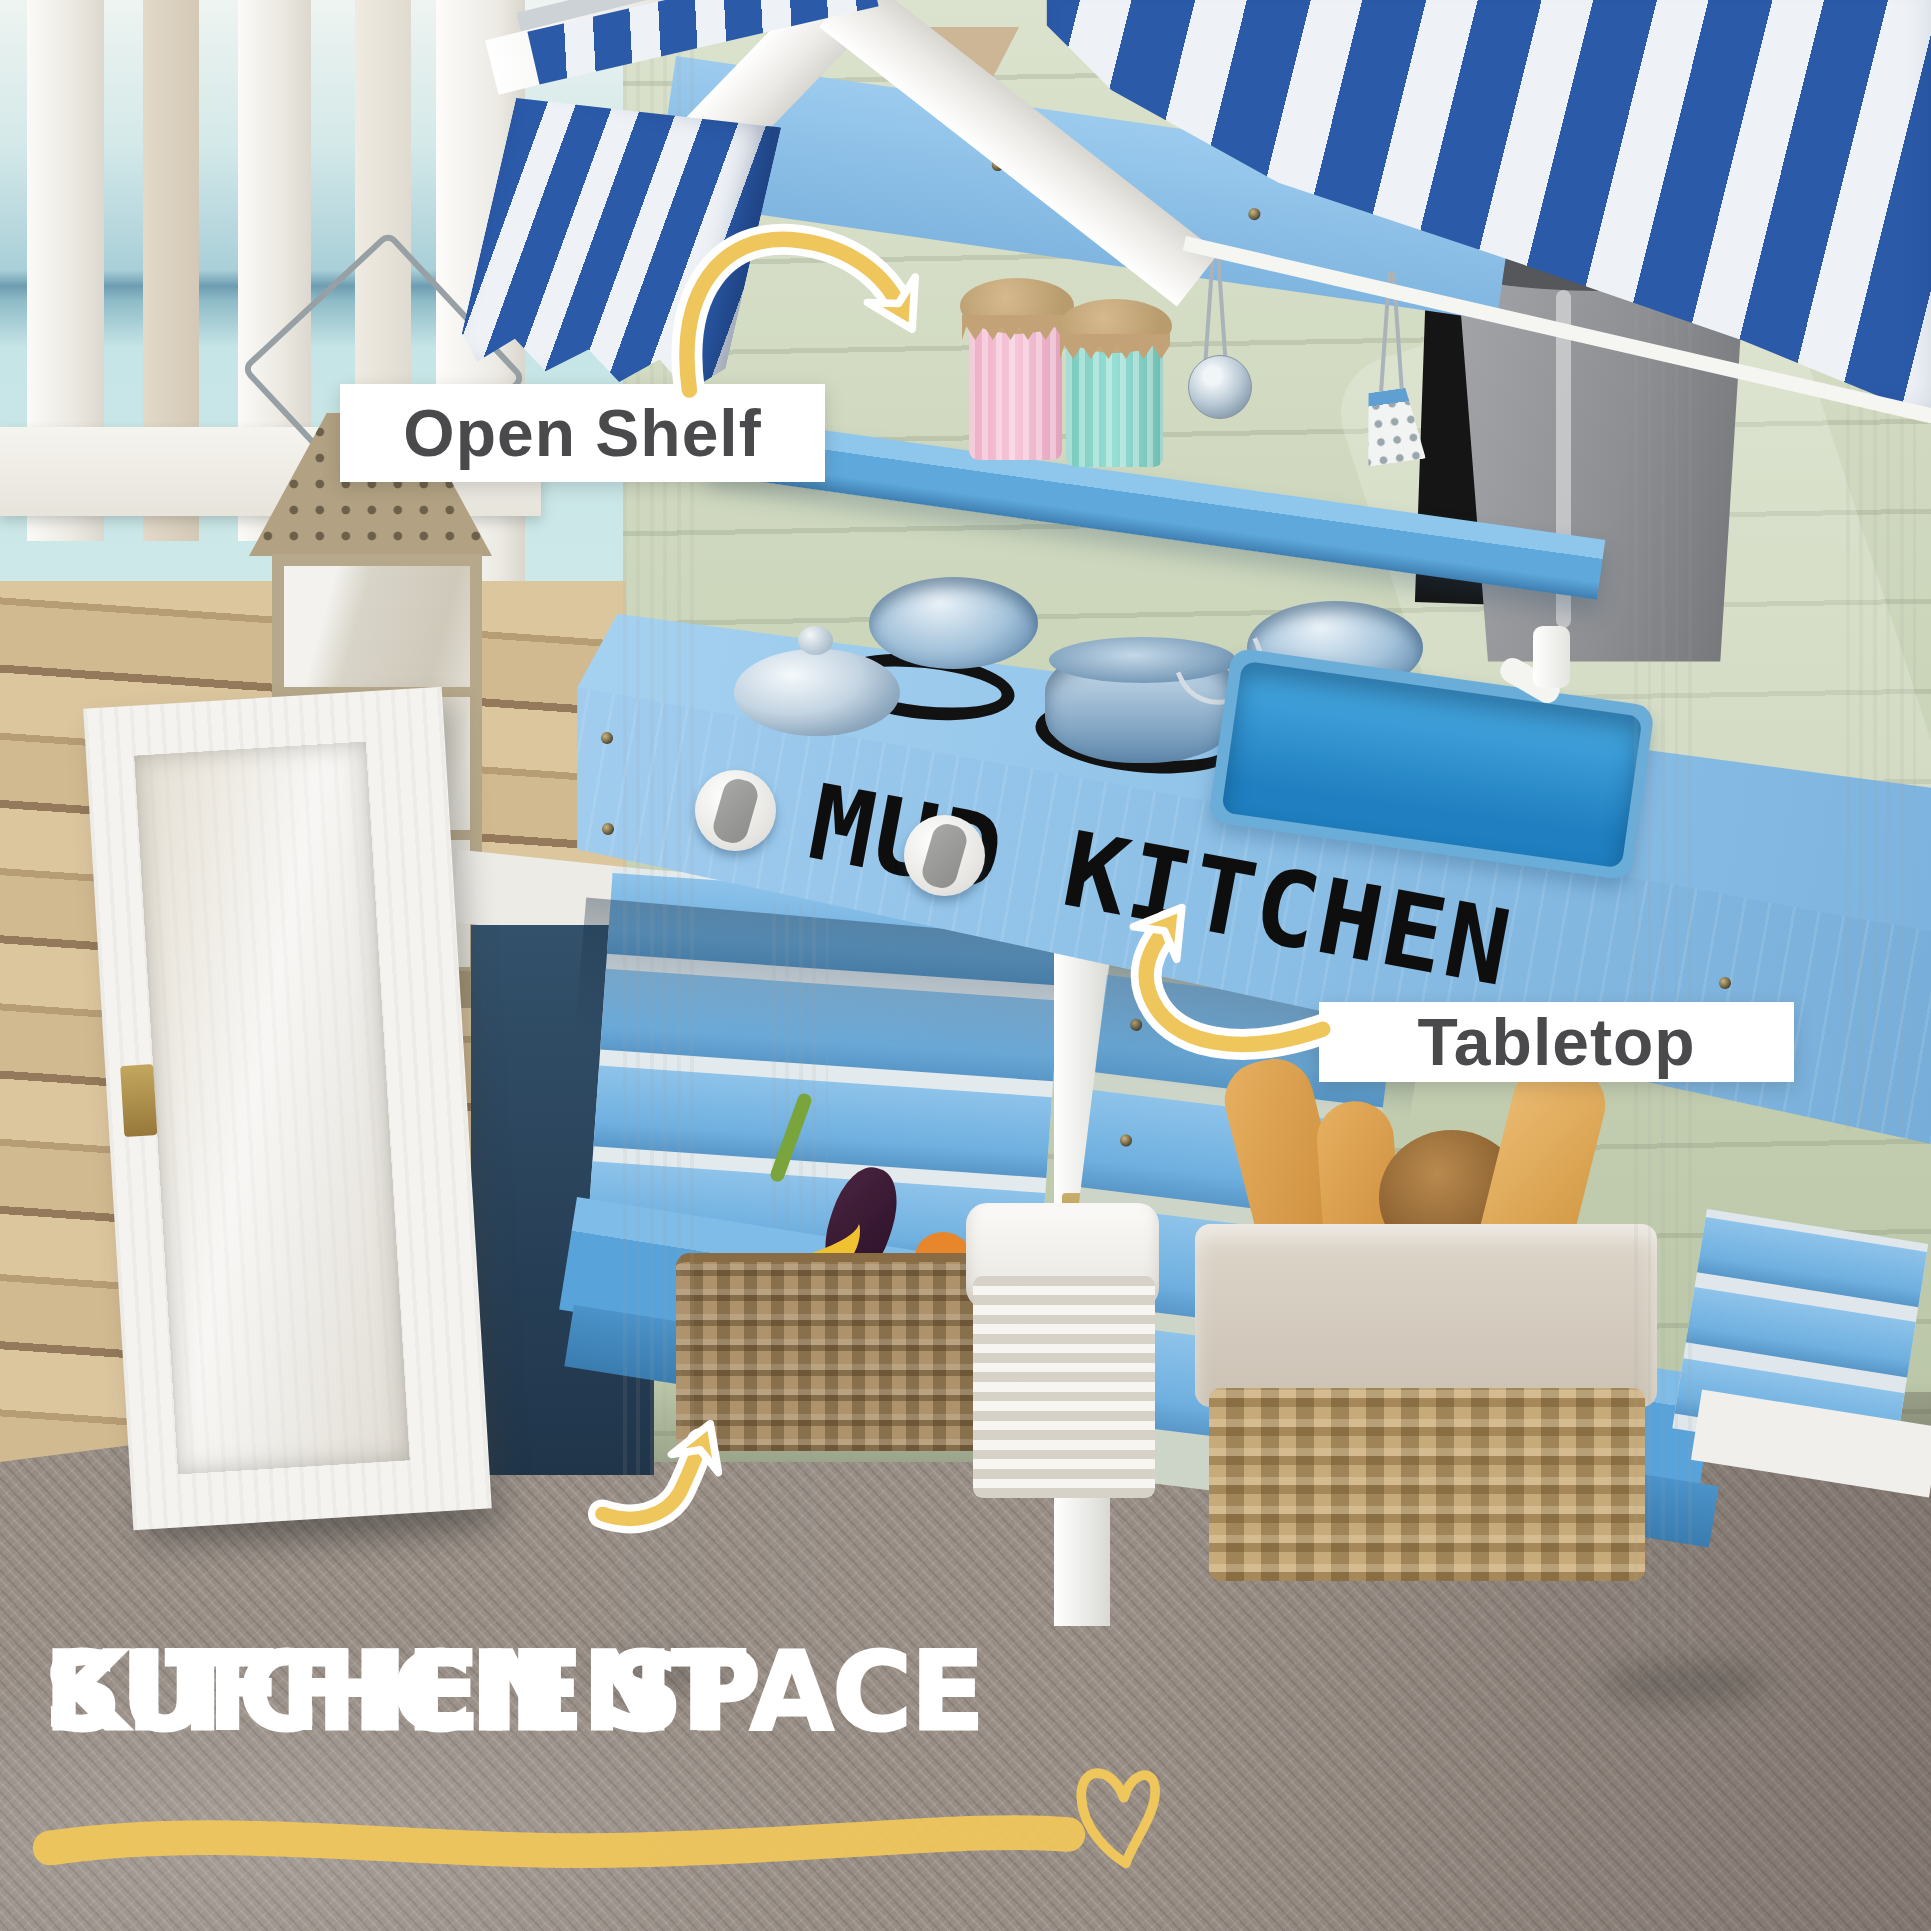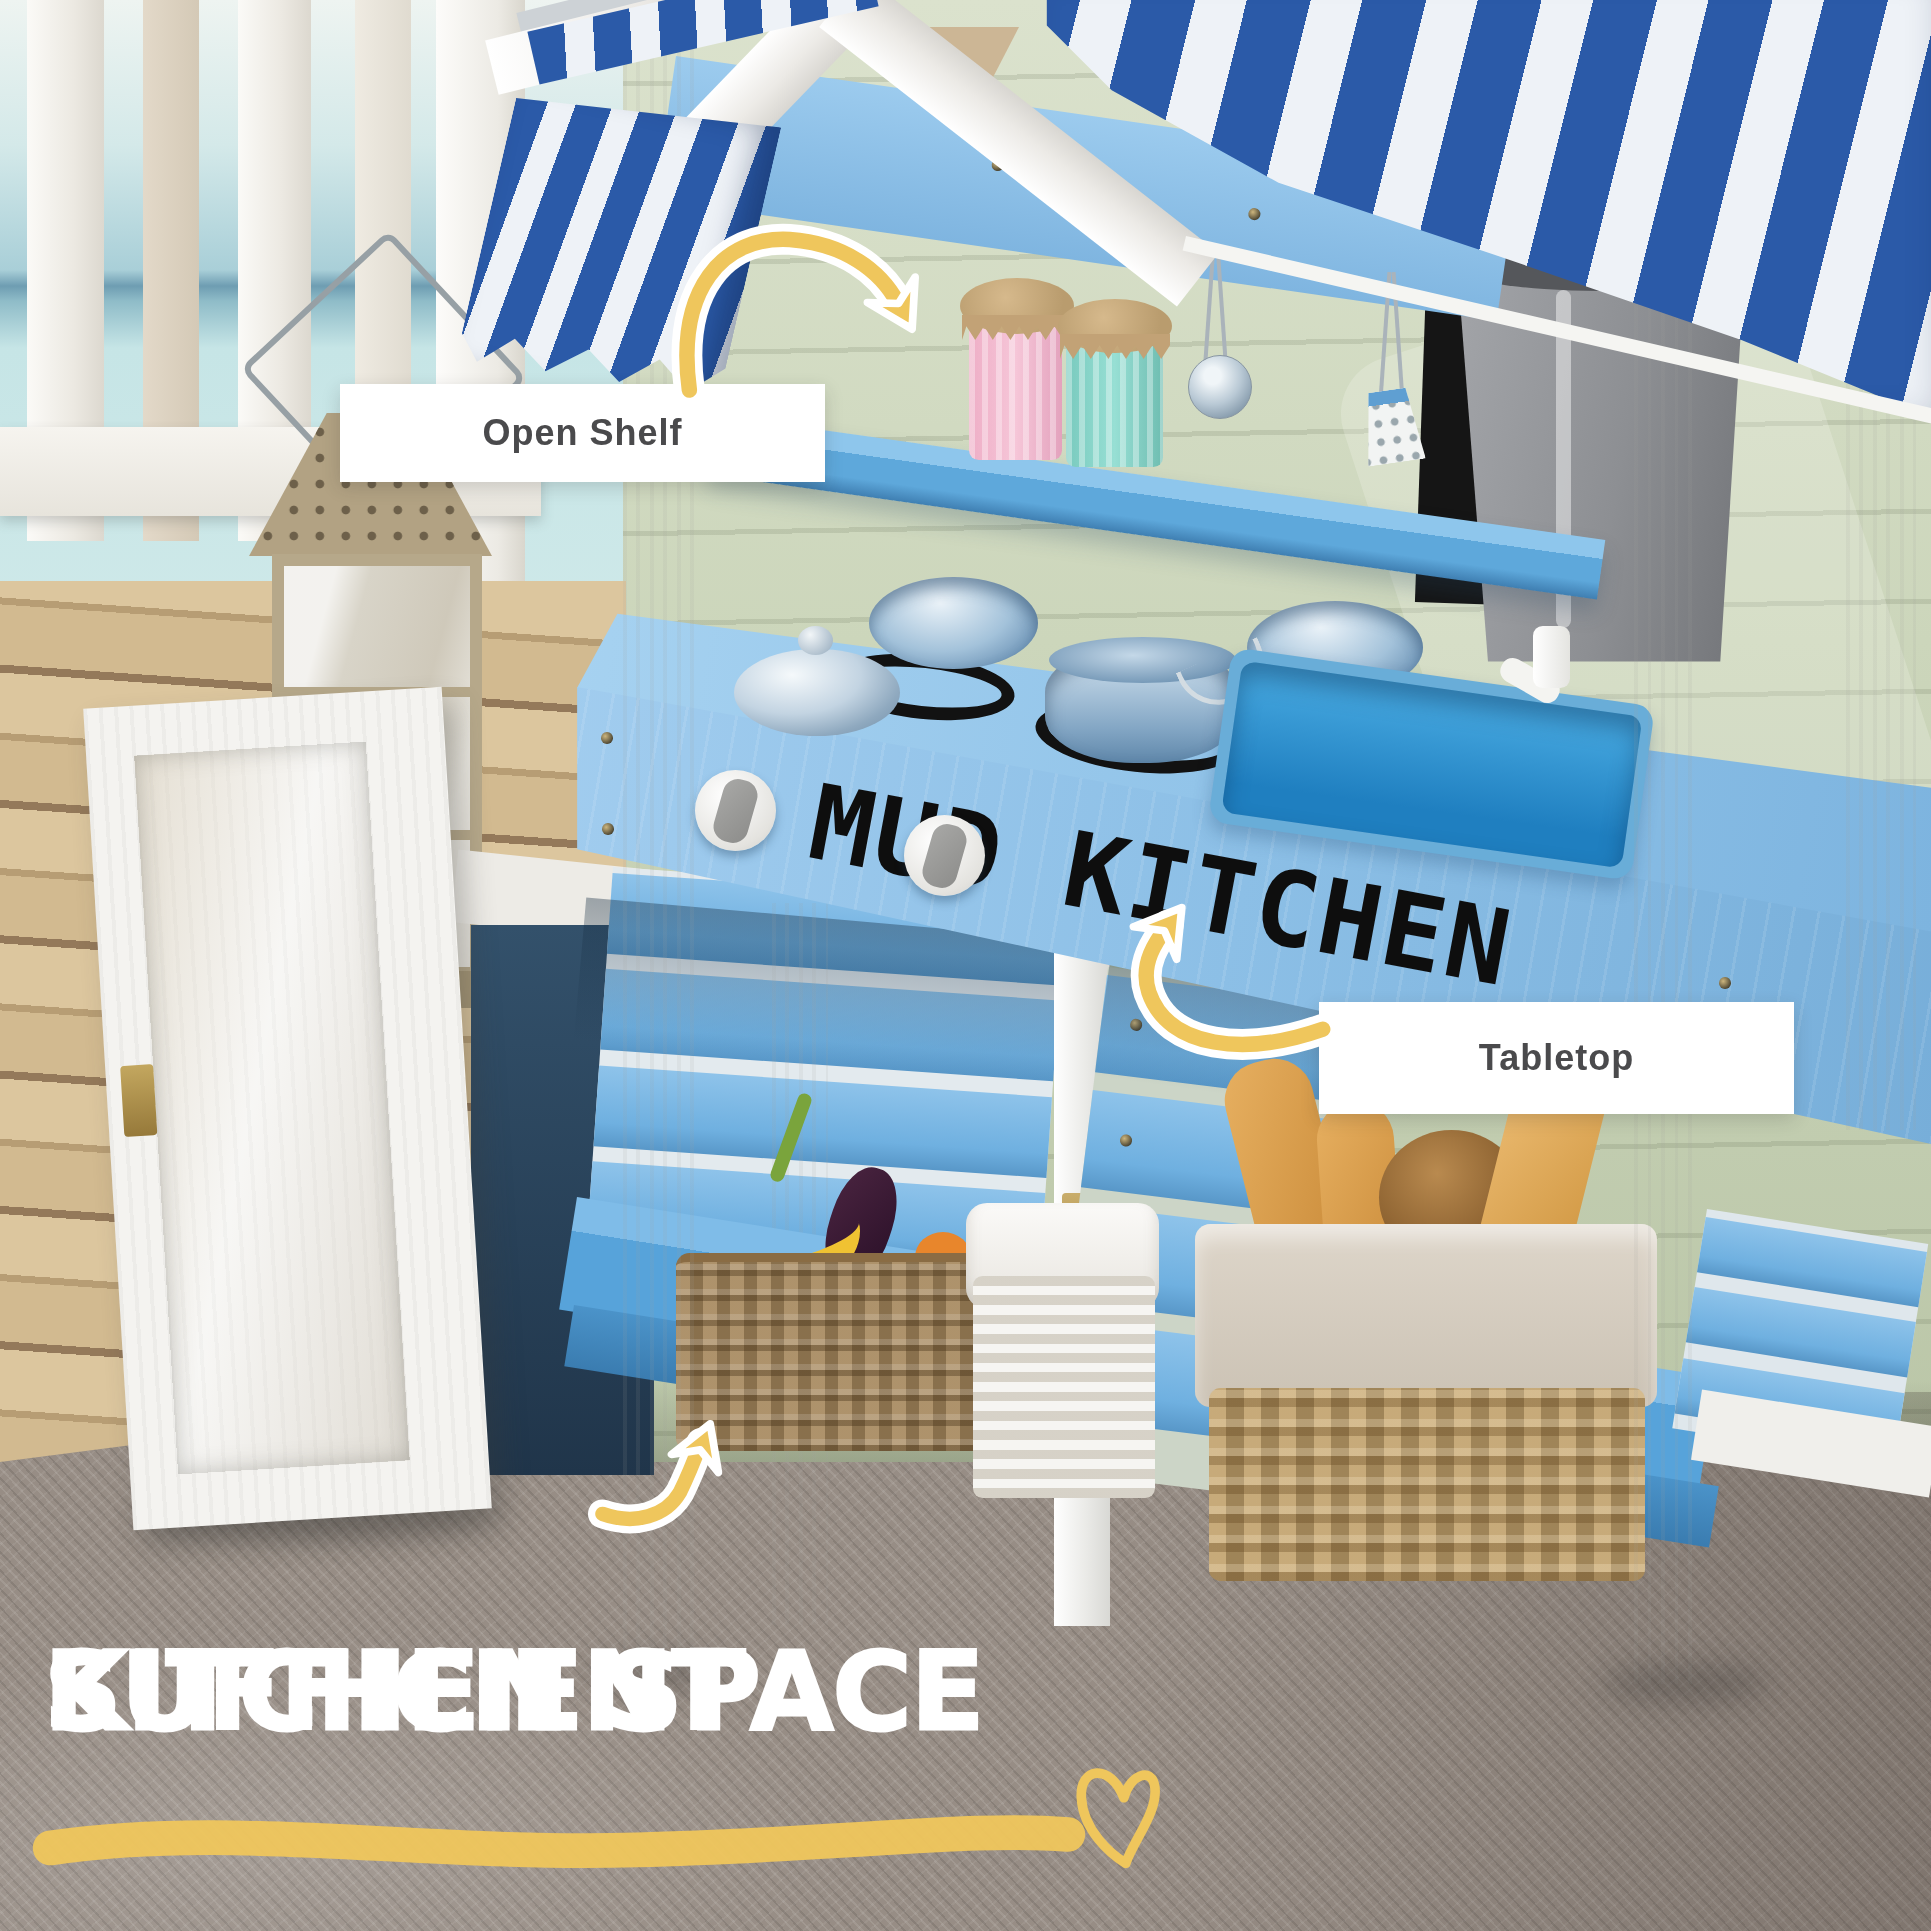--- a/index.html
+++ b/index.html
@@ -208,23 +208,23 @@
     background:linear-gradient(105deg, rgba(216,206,186,.55), rgba(255,255,255,.30) 45%, rgba(205,198,185,.5));
     box-shadow:inset 0 0 23px rgba(90,90,80,.35);}
   .door-hinge{left:15.4px;top:359px;width:33px;height:71px;background:linear-gradient(180deg,#c3a75f,#96793a);border-radius:3.9px;}
 
   
   .shadow{background:rgba(20,20,18,.20);border-radius:50%;filter:blur(13.5px);}
 
   
   .label-box{background:#ffffff;display:flex;align-items:center;justify-content:center;
     box-shadow:0 5.8px 17.4px rgba(40,40,40,.18);}
-  .label-box span{position:static;font-weight:bold;font-size:36px;color:#4a4a4c;letter-spacing:1px;}
+  .label-box span{position:static;font-weight:bold;font-size:66px;color:#4a4a4c;letter-spacing:1px;}
   .lb-openshelf{left:340px;top:384px;width:485px;height:98px;}
-  .lb-tabletop{left:1319px;top:1002px;width:475px;height:112px;}
+  .lb-tabletop{left:1319px;top:1002px;width:475px;height:80px;}
   .lb-cabinet{left:276px;top:1451px;width:324px;height:98px;}
 
   .heading{left:44px;top:1630px;width:1448px;color:#fff;font-weight:bold;
     font-family:"DejaVu Sans", sans-serif;font-size:108px;line-height:1.14;
     letter-spacing:-1px;-webkit-text-stroke:2.9px #ffffff;}
   .heading div{position:static;}
 
   svg.overlay{left:0;top:0;width:1931px;height:1931px;pointer-events:none;}
 </style>
 </head>

